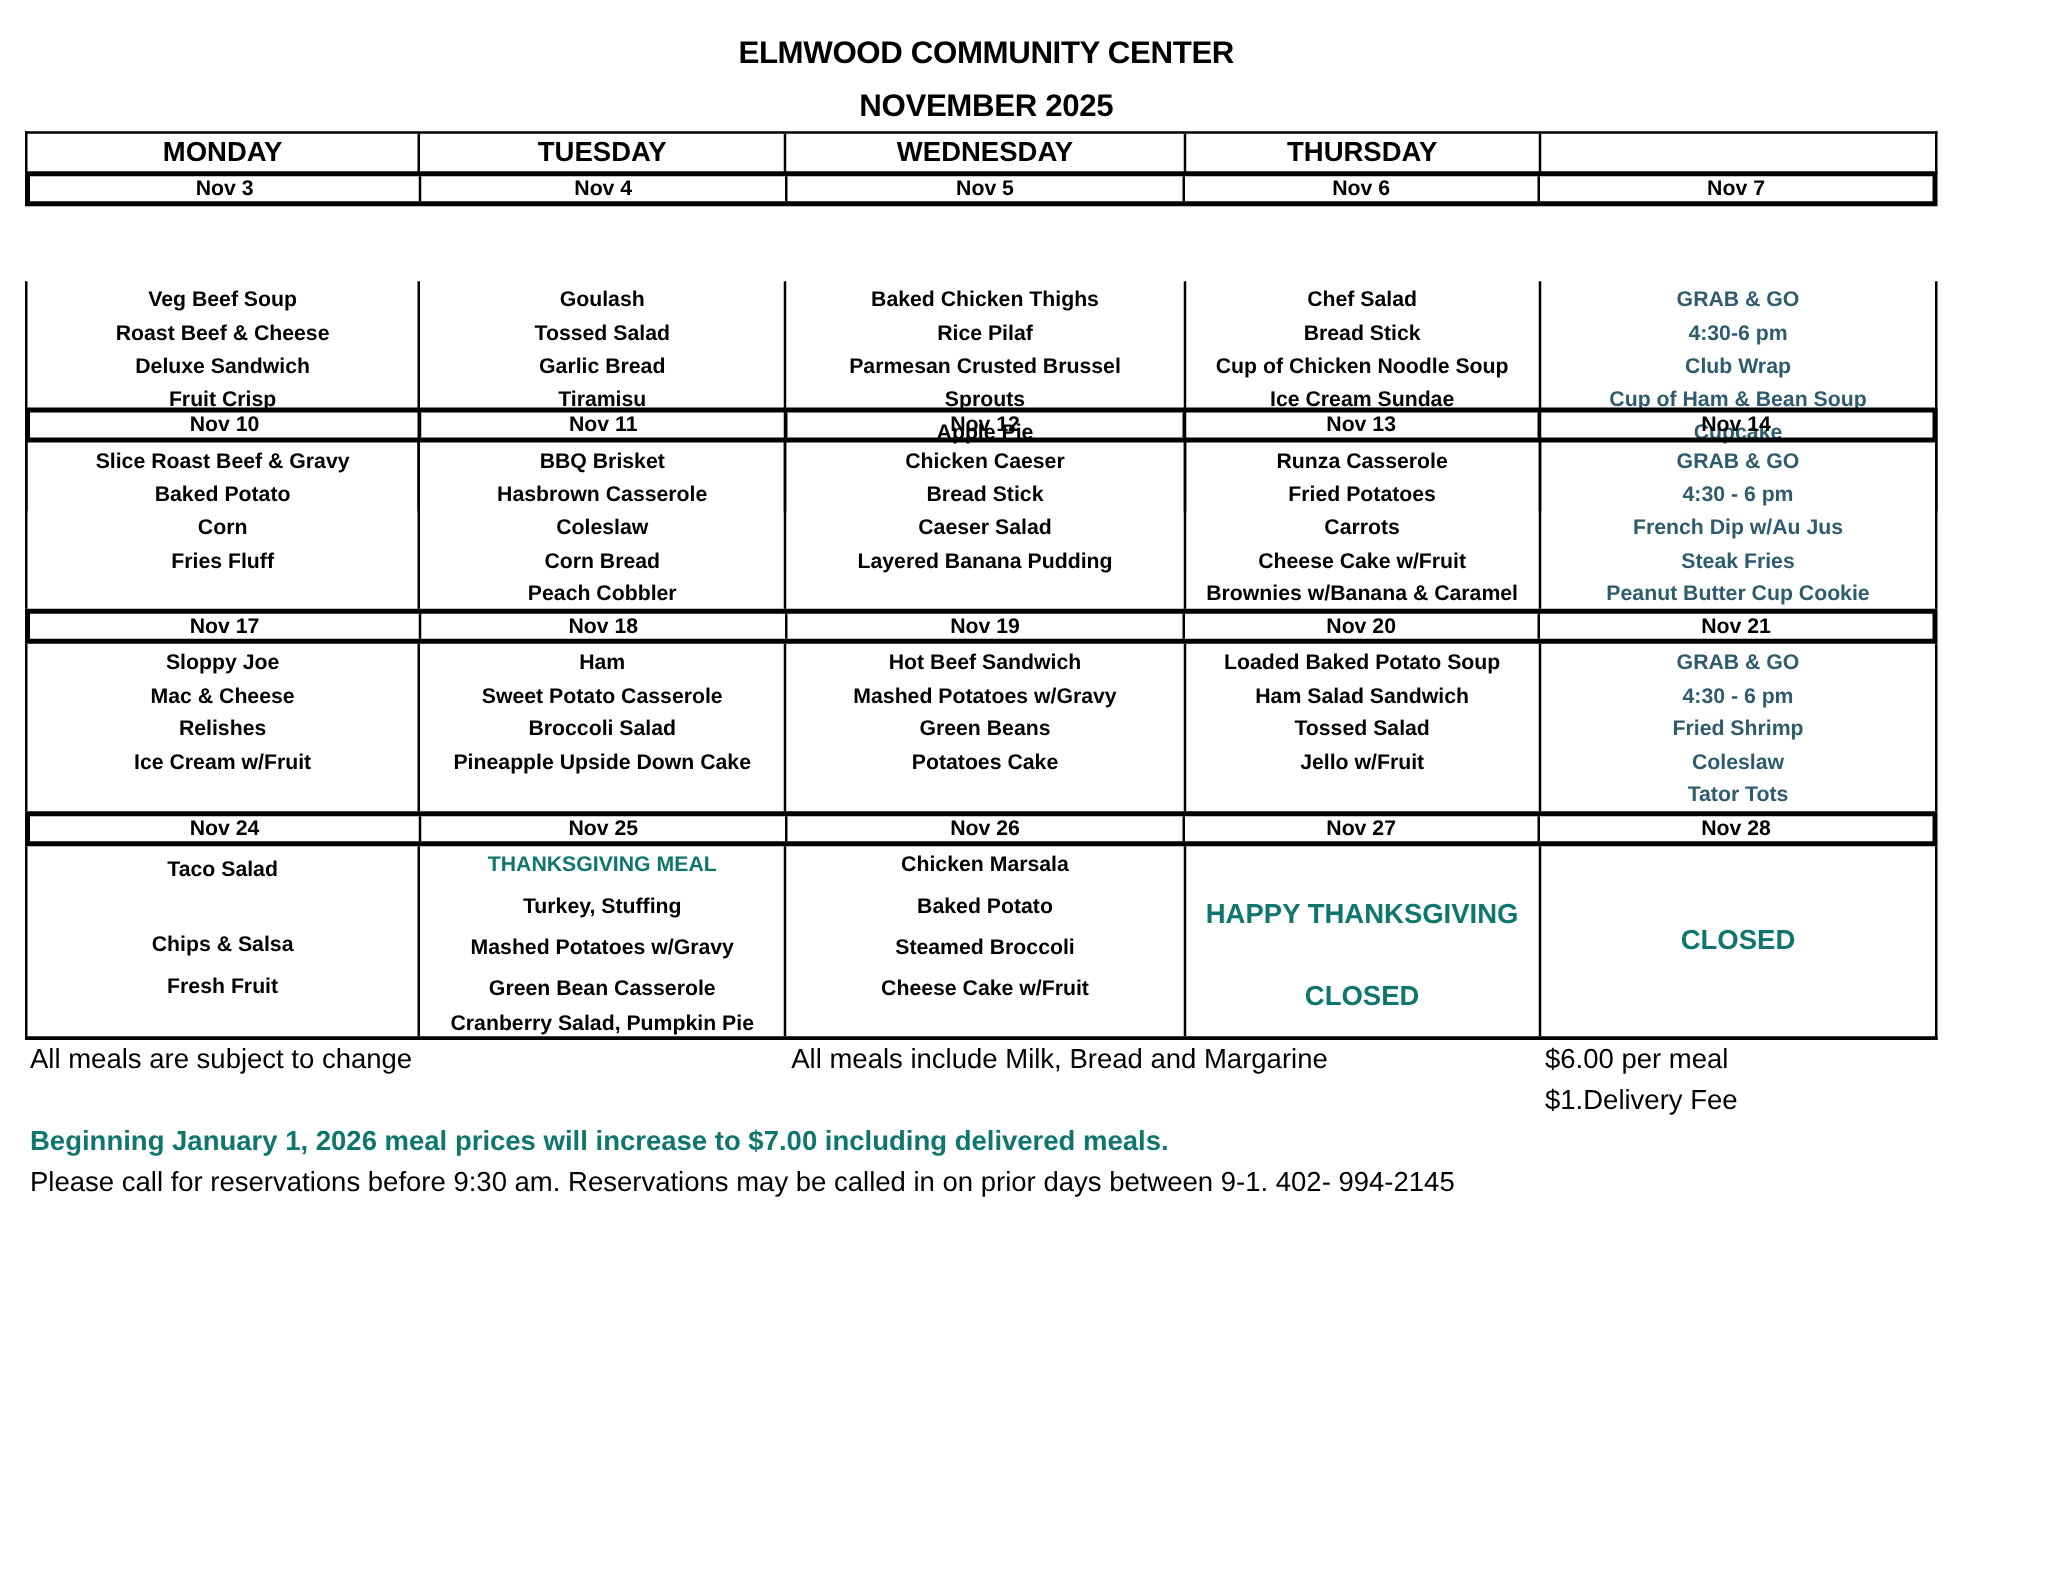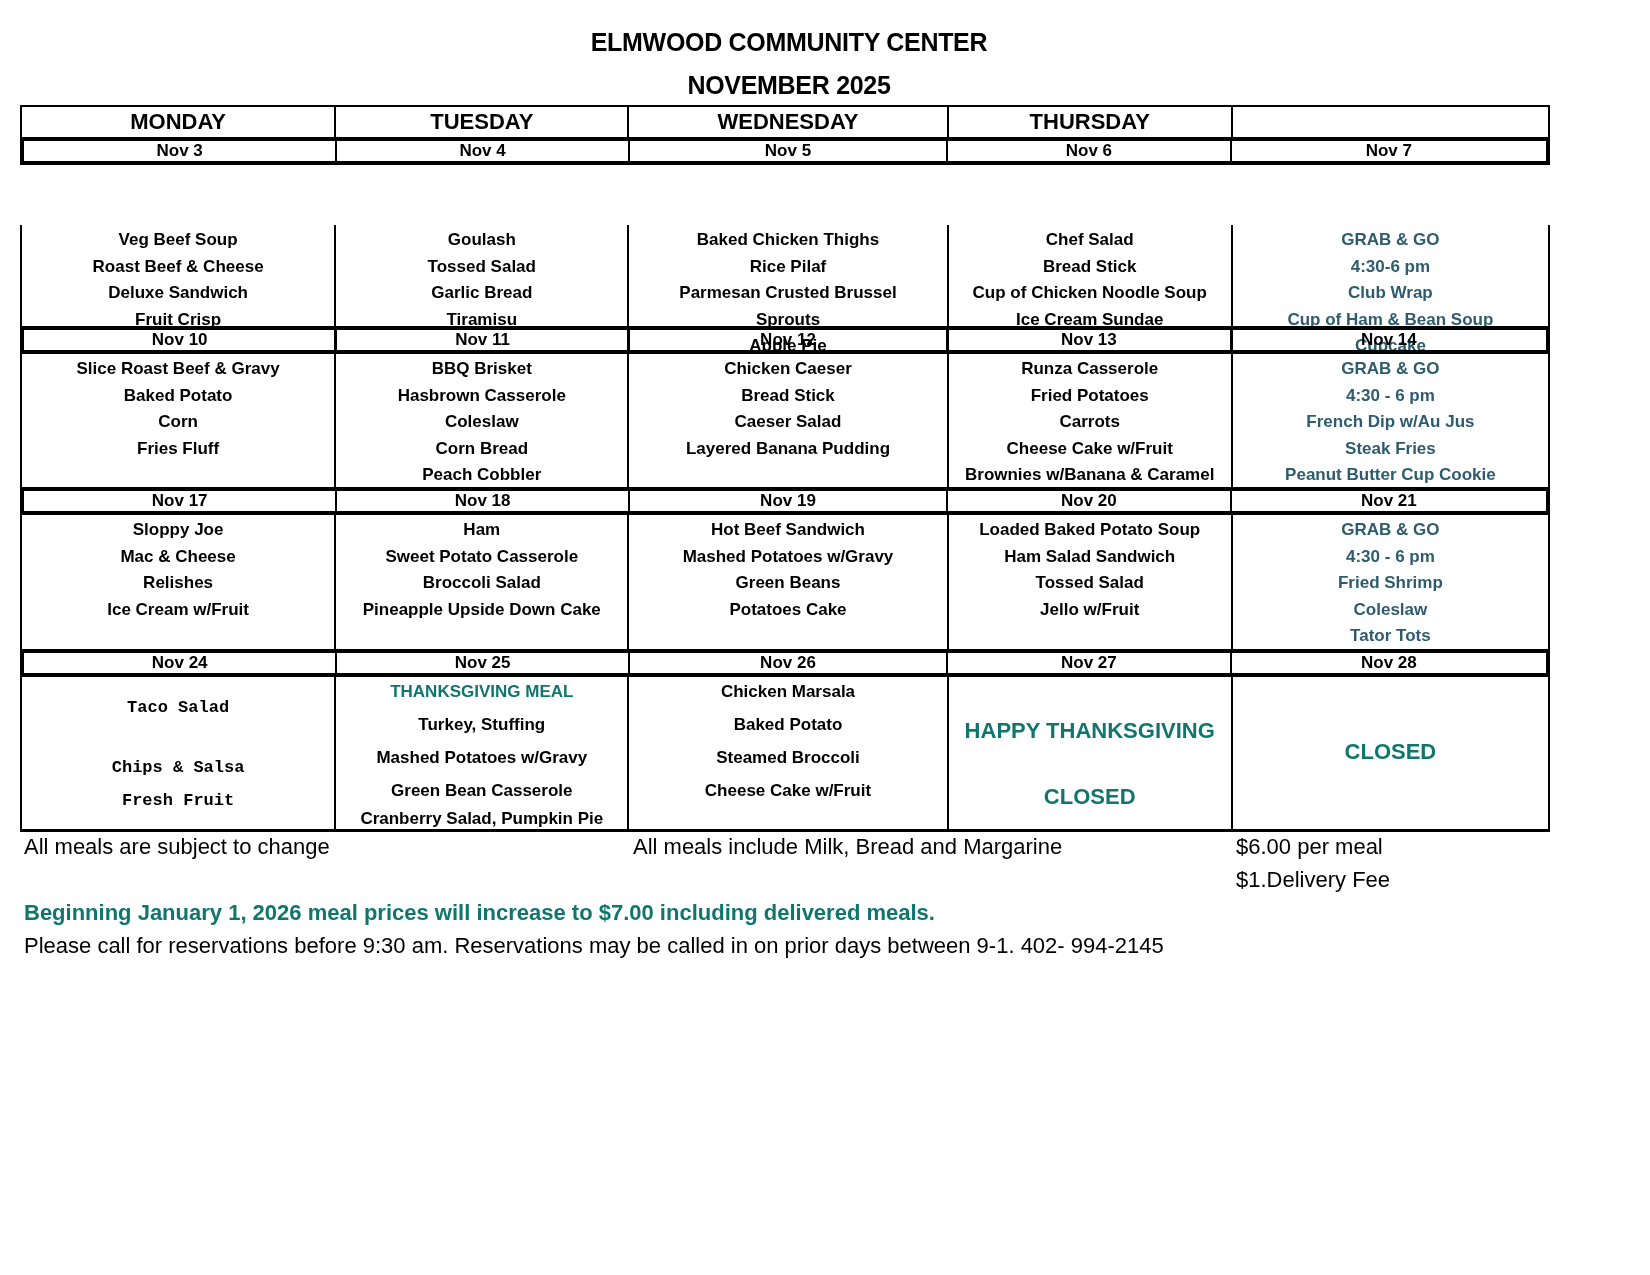--- a/index.html
+++ b/index.html
@@ -173,21 +173,21 @@
   </div>
 
   <div class="row date" style="top:649px;">
     <div class="cell c0">Nov 24</div>
     <div class="cell c1">Nov 25</div>
     <div class="cell c2">Nov 26</div>
     <div class="cell c3">Nov 27</div>
     <div class="cell c4">Nov 28</div>
   </div>
   <div class="row body last" style="top:677px; height:155px;">
-    <div class="cell c0" style="padding-top:18px;font-family:Liberation Mono, monospace;">
+    <div class="cell c0" style="padding-top:6px;">
       <div style="height:33px;">Taco Salad</div>
       <div style="height:33px;margin-top:27px;">Chips &amp; Salsa</div>
       <div style="height:33px;">Fresh Fruit</div>
     </div>
     <div class="cell c1" style="padding-top:2px;">
       <div class="red" style="height:33px;">THANKSGIVING MEAL</div>
       <div style="height:33px;">Turkey, Stuffing</div>
       <div style="height:33px;">Mashed Potatoes w/Gravy</div>
       <div style="height:28px;">Green Bean Casserole</div>
       <div style="height:26px;">Cranberry Salad, Pumpkin Pie</div>

